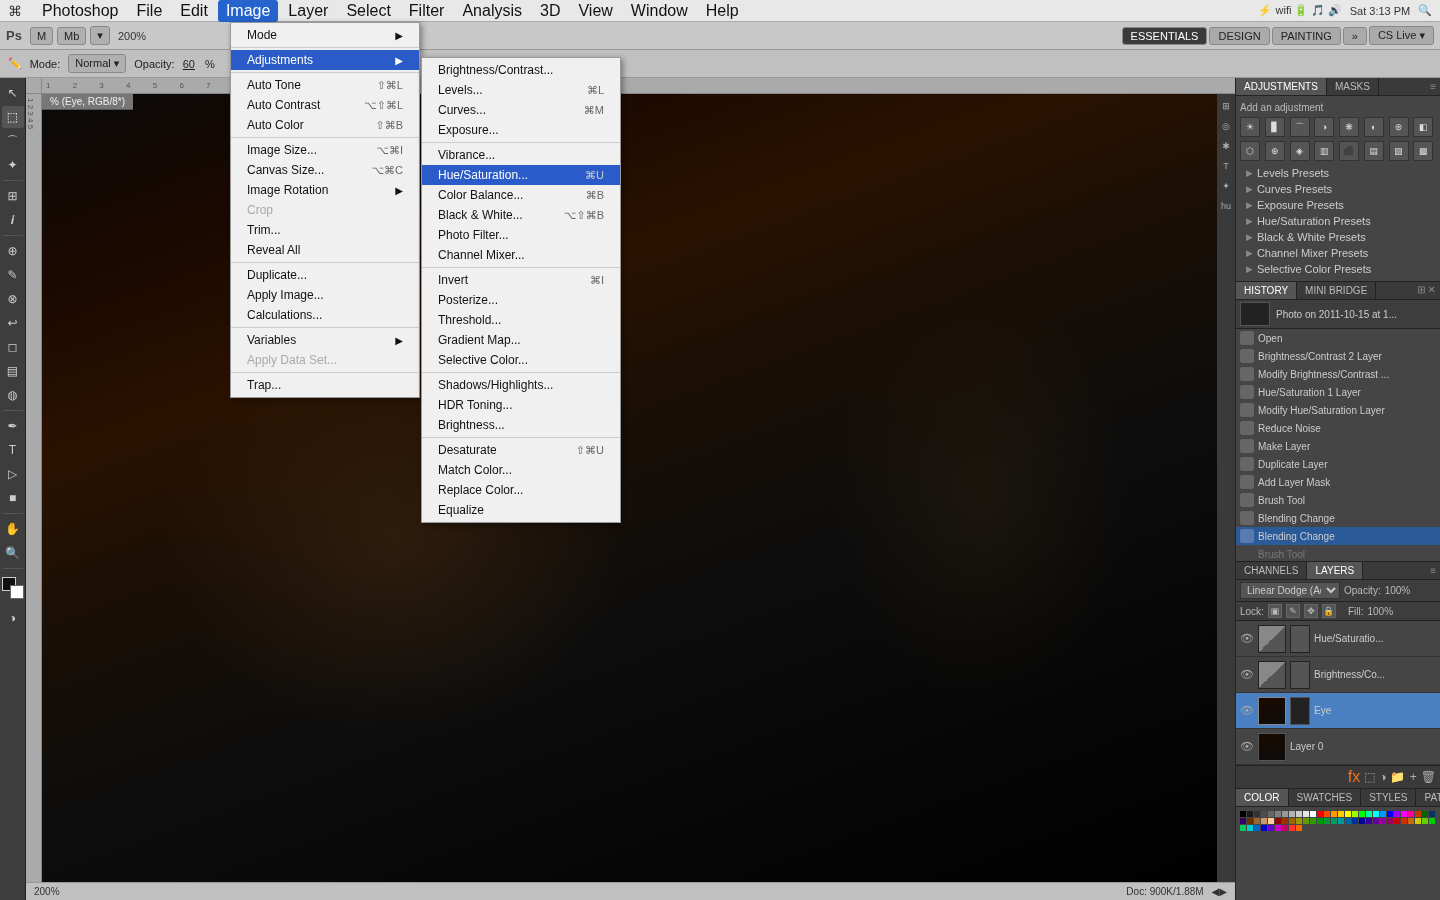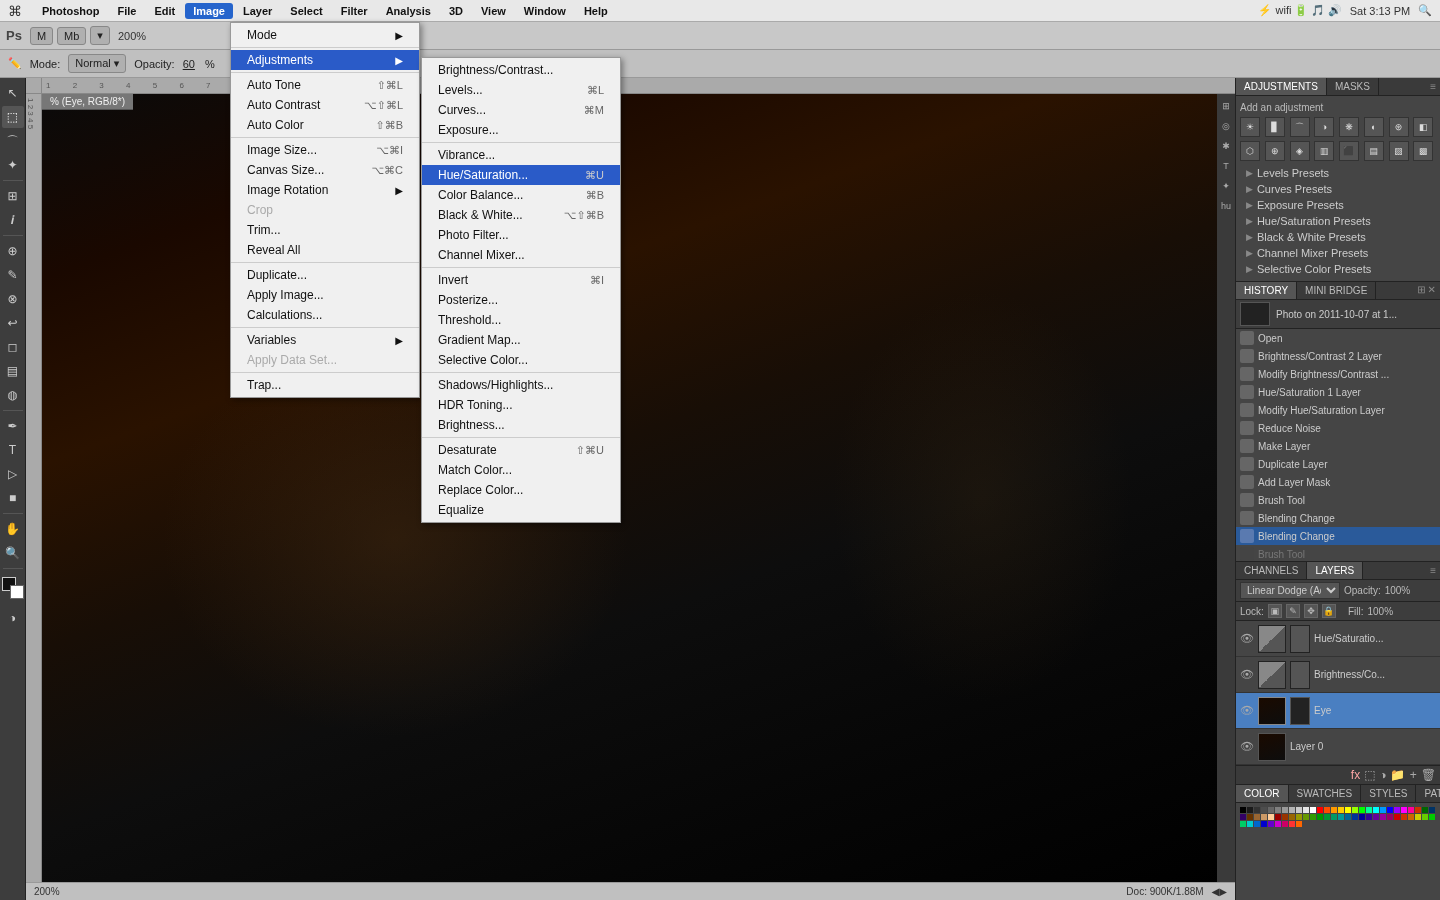--- a/index.html
+++ b/index.html
@@ -25,25 +25,24 @@
       z-index: 1000;
       border-bottom: 1px solid #aaa;
     }
     .apple-logo {
       font-size: 14px;
       margin-right: 10px;
       color: #333;
     }
     .menu-item {
       padding: 2px 8px;
-      font-size: 11px;
+      font-size: 16px;
       color: #111;
       cursor: pointer;
       border-radius: 3px;
-      font-weight: bold;
     }
     .menu-item.active { background: #2564cc; color: #fff; }
     .menu-right {
       margin-left: auto;
       display: flex;
       align-items: center;
       gap: 8px;
       font-size: 11px;
       color: #333;
     }
@@ -479,20 +478,27 @@
     <span>🔍</span>
   </div>
 </div>
 
 <div id="ps-toolbar">
   <span class="ps-logo">Ps</span>
   <div class="ps-tool-btn">M</div>
   <div class="ps-tool-btn">Mb</div>
   <div class="ps-tool-btn">▾</div>
   <span style="font-size:11px;color:#333;margin:0 4px;">200%</span>
+  <div class="ps-essentials">
+    <div class="ps-tab active">ESSENTIALS</div>
+    <div class="ps-tab">DESIGN</div>
+    <div class="ps-tab">PAINTING</div>
+    <div class="ps-tab">»</div>
+    <div class="ps-tab">CS Live ▾</div>
+  </div>
 </div>
 
 <div id="options-bar">
   <span>✏️</span>
   <span>Mode:</span>
   <div class="ps-tool-btn">Normal ▾</div>
   <span>Opacity:</span>
   <span style="margin-right:2px;text-decoration:underline;">60</span>
   <span>%</span>
 </div>
@@ -640,21 +646,21 @@
         <div class="panel-tab active">HISTORY</div>
         <div class="panel-tab">MINI BRIDGE</div>
         <div style="margin-left:auto;display:flex;gap:2px;padding:2px 4px;">
           <span style="color:#888;font-size:10px;cursor:pointer;">⊞</span>
           <span style="color:#888;font-size:10px;cursor:pointer;">✕</span>
         </div>
       </div>
 
       <div style="display:flex;align-items:center;padding:2px 4px;background:#3d3d3d;border-bottom:1px solid #222;">
         <div style="width:30px;height:24px;background:#222;border:1px solid #555;flex-shrink:0;margin-right:6px;"></div>
-        <span style="font-size:10px;color:#ccc;">Photo on 2011-10-07 at 1...</span>
+        <span style="font-size:10px;color:#ccc;">Photo on 2011-10-15 at 1...</span>
       </div>
 
       <div>
         <div class="history-item">
           <div class="history-icon"></div>
           <span>Open</span>
         </div>
         <div class="history-item">
           <div class="history-icon"></div>
           <span>Brightness/Contrast 2 Layer</span>
@@ -751,21 +757,21 @@
         <div class="layer-mask-thumb" style="background:#222;width:20px;height:28px;border:1px solid #555;"></div>
         <span>Eye</span>
       </div>
       <div class="layer-item">
         <div class="layer-vis">👁</div>
         <div class="layer-thumb" style="background:linear-gradient(160deg,#1a0a00,#0d0d0d);width:28px;height:28px;border:1px solid #555;"></div>
         <span>Layer 0</span>
       </div>
 
       <div style="display:flex;align-items:center;justify-content:flex-end;padding:2px 4px;background:#3a3a3a;border-top:1px solid #222;gap:4px;">
-        <div style="font-size:12px;color:#fca5a5;cursor:pointer;">fx</div>
+        <div style="font-size:16px;color:#f97316;cursor:pointer;">fx</div>
         <div style="font-size:12px;color:#aaa;cursor:pointer;">⬚</div>
         <div style="font-size:12px;color:#aaa;cursor:pointer;">◑</div>
         <div style="font-size:12px;color:#aaa;cursor:pointer;">📁</div>
         <div style="font-size:12px;color:#aaa;cursor:pointer;">+</div>
         <div style="font-size:12px;color:#aaa;cursor:pointer;">🗑</div>
       </div>
     </div>
 
     <div id="color-panel">
       <div class="panel-tab-row">

